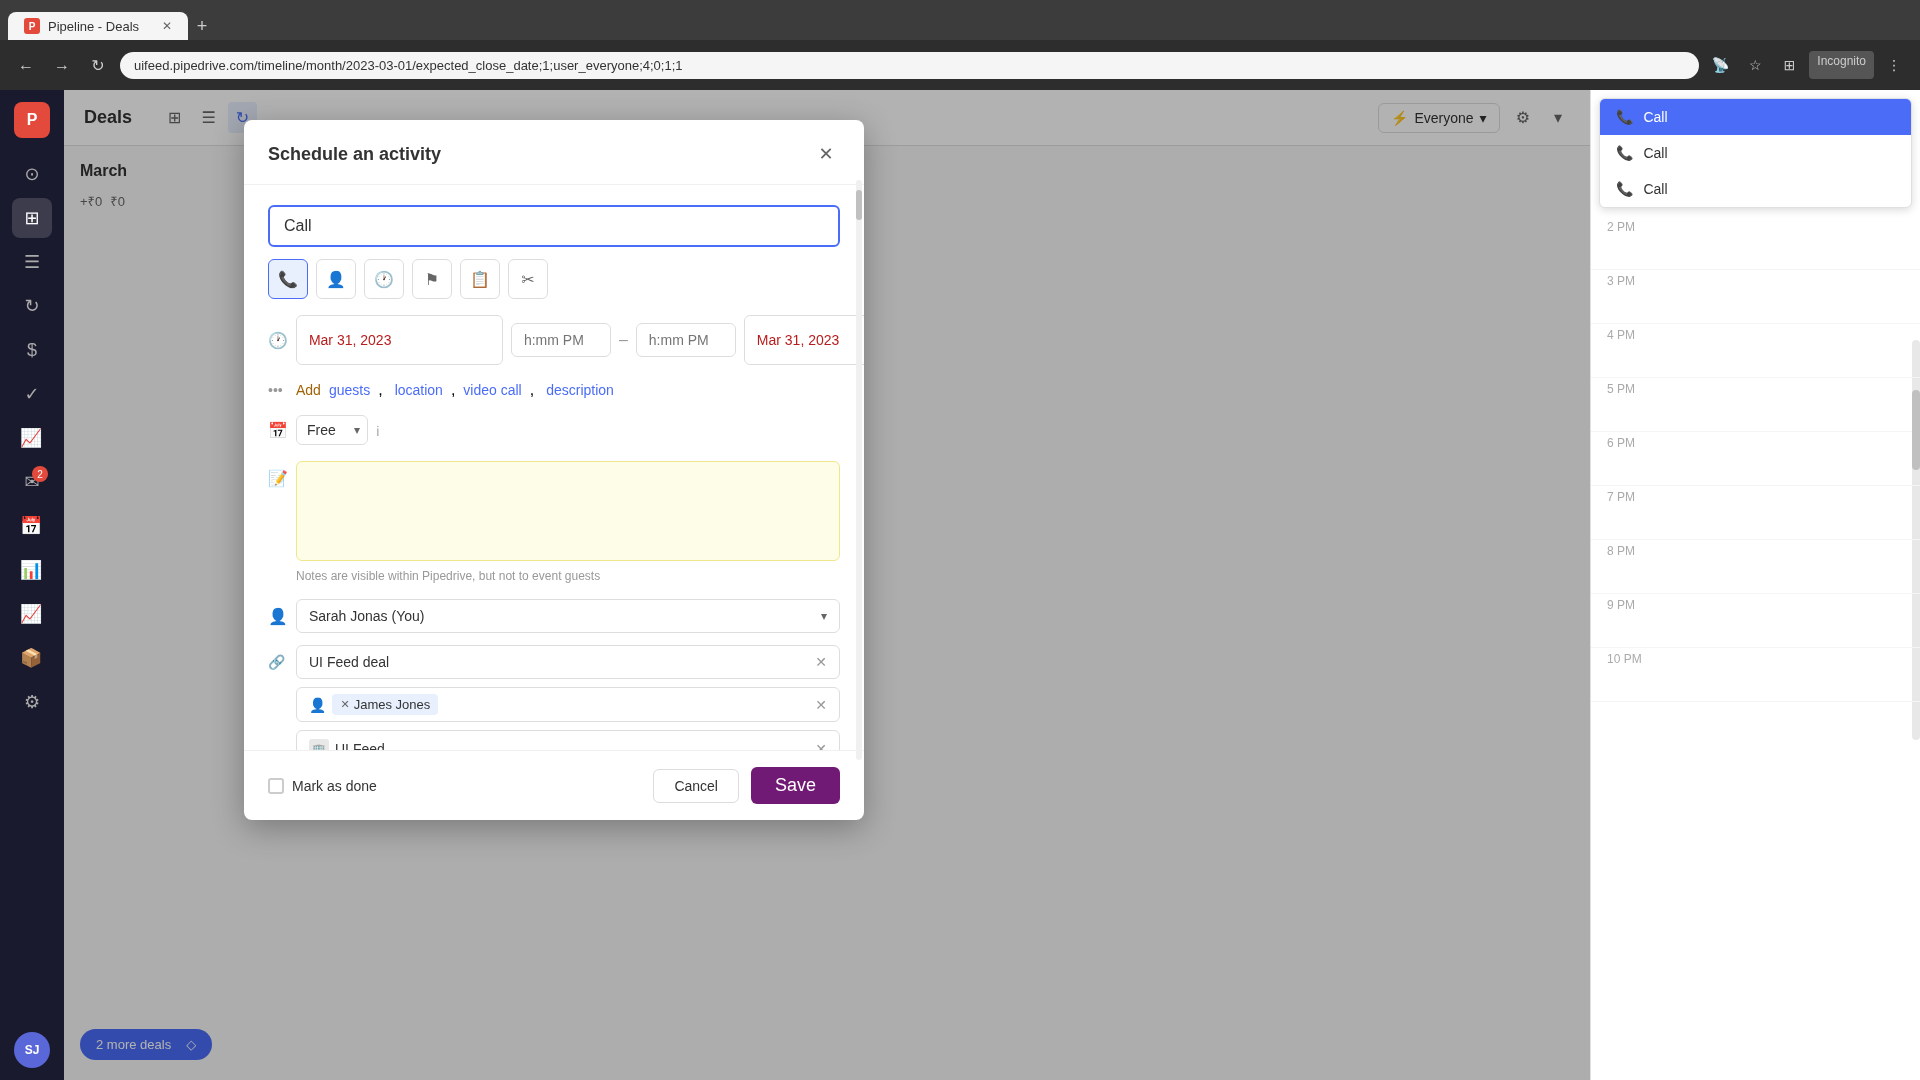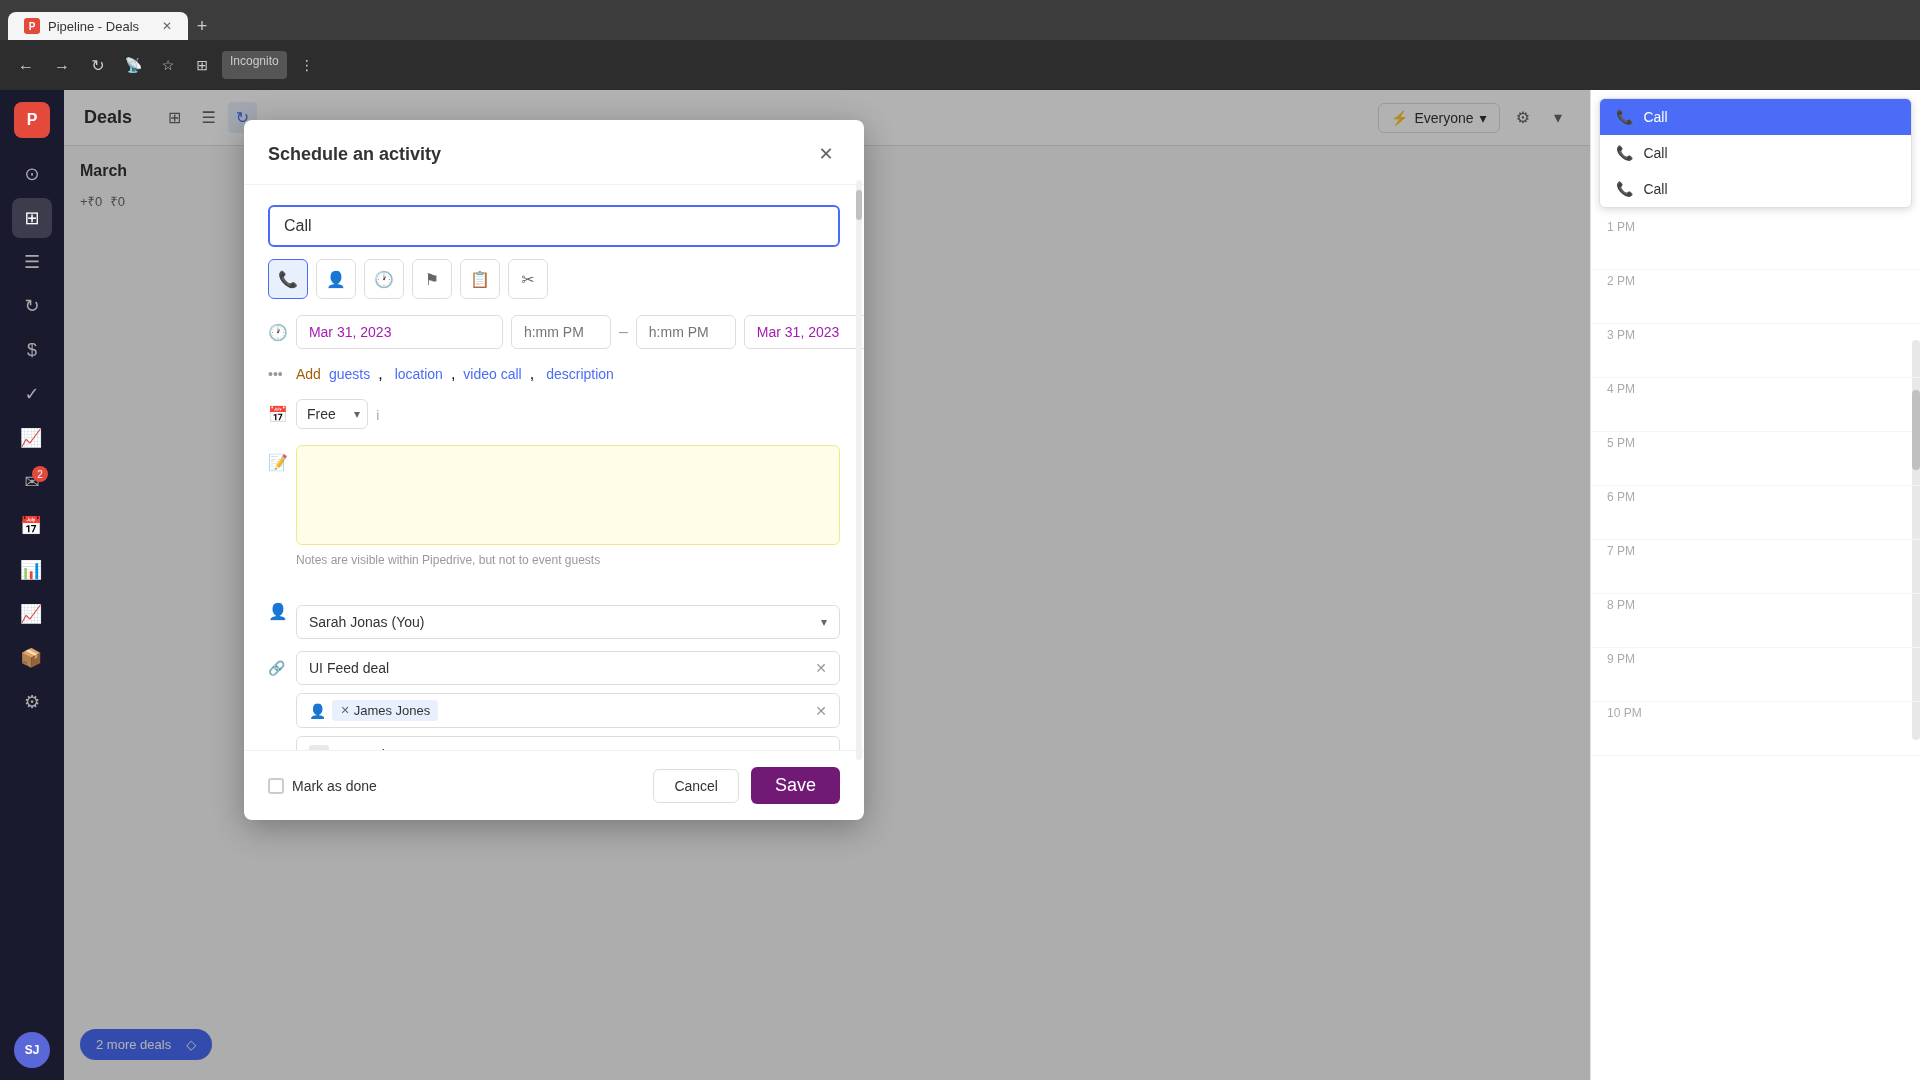--- a/index.html
+++ b/index.html
@@ -63,21 +63,21 @@
     .activity-title-input { width: 100%; padding: 10px 14px; border: 2px solid #4a6cf7; border-radius: 6px; font-size: 16px; color: #333; outline: none; }
 
     
     .activity-types { display: flex; gap: 8px; margin-top: 12px; margin-bottom: 16px; }
     .activity-type-btn { width: 40px; height: 40px; border: 1px solid #ddd; border-radius: 6px; background: white; cursor: pointer; display: flex; align-items: center; justify-content: center; font-size: 16px; color: #666; }
     .activity-type-btn.active { border-color: #4a6cf7; background: #e8f0fe; color: #4a6cf7; }
 
     
     .datetime-row { display: flex; align-items: center; gap: 8px; margin-bottom: 16px; }
     .datetime-icon { color: #999; font-size: 16px; width: 20px; }
-    .date-input { padding: 8px 12px; border: 1px solid #ddd; border-radius: 6px; font-size: 14px; color: #a21caf; background: white; cursor: pointer; }
+    .date-input { padding: 16px 12px; border: 1px solid #ddd; border-radius: 6px; font-size: 14px; color: #b91c1c; background: white; cursor: pointer; }
     .time-input { padding: 8px 12px; border: 1px solid #ddd; border-radius: 6px; font-size: 14px; color: #aaa; background: white; cursor: pointer; width: 100px; }
     .date-separator { color: #999; }
 
     
     .add-links-row { display: flex; align-items: center; gap: 8px; margin-bottom: 16px; }
     .dots-icon { color: #999; font-size: 14px; width: 20px; }
     .add-links-text { font-size: 14px; color: #a16207; }
     .add-link { color: #4a6cf7; text-decoration: none; font-size: 14px; }
 
     
@@ -90,21 +90,21 @@
 
     
     .notes-row { display: flex; gap: 8px; margin-bottom: 8px; }
     .notes-icon { color: #999; font-size: 16px; width: 20px; margin-top: 8px; }
     .notes-textarea { flex: 1; padding: 10px 12px; border: 1px solid #f0e68c; border-radius: 6px; font-size: 14px; color: #333; background: #fefde8; min-height: 100px; resize: none; outline: none; }
     .notes-hint { font-size: 12px; color: #999; margin-left: 28px; margin-bottom: 16px; }
 
     
     .assigned-row { display: flex; align-items: center; gap: 8px; margin-bottom: 12px; }
     .assigned-icon { color: #999; font-size: 16px; width: 20px; }
-    .assigned-select { flex: 1; padding: 8px 12px; border: 1px solid #ddd; border-radius: 6px; font-size: 14px; color: #333; background: white; cursor: pointer; display: flex; align-items: center; justify-content: space-between; margin-top: 22px; }
+    .assigned-select { flex: 1; padding: 8px 12px; border: 1px solid #ddd; border-radius: 6px; font-size: 14px; color: #333; background: white; cursor: pointer; display: flex; align-items: center; justify-content: space-between; }
     .chevron-icon { color: #666; font-size: 12px; }
 
     
     .deal-row { display: flex; align-items: center; gap: 8px; margin-bottom: 8px; }
     .link-icon { color: #999; font-size: 14px; width: 20px; }
     .deal-field { flex: 1; padding: 8px 12px; border: 1px solid #ddd; border-radius: 6px; font-size: 14px; color: #333; background: white; display: flex; align-items: center; justify-content: space-between; }
     .deal-clear { color: #999; cursor: pointer; font-size: 14px; }
 
     
     .contact-row { display: flex; align-items: center; gap: 8px; margin-bottom: 8px; margin-left: 28px; }
@@ -156,20 +156,23 @@
           </div>
         <span>Pipeline - Deals</span>
         <span class="close-tab">✕</span>
       </div>
       <button class="new-tab-btn">+</button>
     </div>
     <div class="browser-toolbar">
       <button class="nav-btn">←</button>
       <button class="nav-btn">→</button>
       <button class="nav-btn">↻</button>
+      <div class="url-bar">
+        <span>uifeed.pipedrive.com/timeline/month/2023-03-01/expected_close_date;1;user_everyone;4;0;1;1</span>
+      </div>
       <div class="browser-actions">
         <button class="browser-action-btn">📡</button>
         <button class="browser-action-btn">☆</button>
         <button class="browser-action-btn">⊞</button>
         <div class="incognito-btn">Incognito</div>
         <button class="browser-action-btn">⋮</button>
       </div>
     </div>
   </div>
 </div>
@@ -251,23 +254,20 @@
         <span>Call</span>
       </div>
       <div class="dropdown-item">
         <span class="di-icon">📞</span>
         <span>Call</span>
       </div>
     </div>
 
     <div class="calendar-timeline">
       <div class="timeline-slot">
-        <span class="time-label">1 PM</span>
-      </div>
-      <div class="timeline-slot">
         <span class="time-label">2 PM</span>
       </div>
       <div class="timeline-slot">
         <span class="time-label">3 PM</span>
       </div>
       <div class="timeline-slot">
         <span class="time-label">4 PM</span>
       </div>
       <div class="timeline-slot">
         <span class="time-label">5 PM</span>

